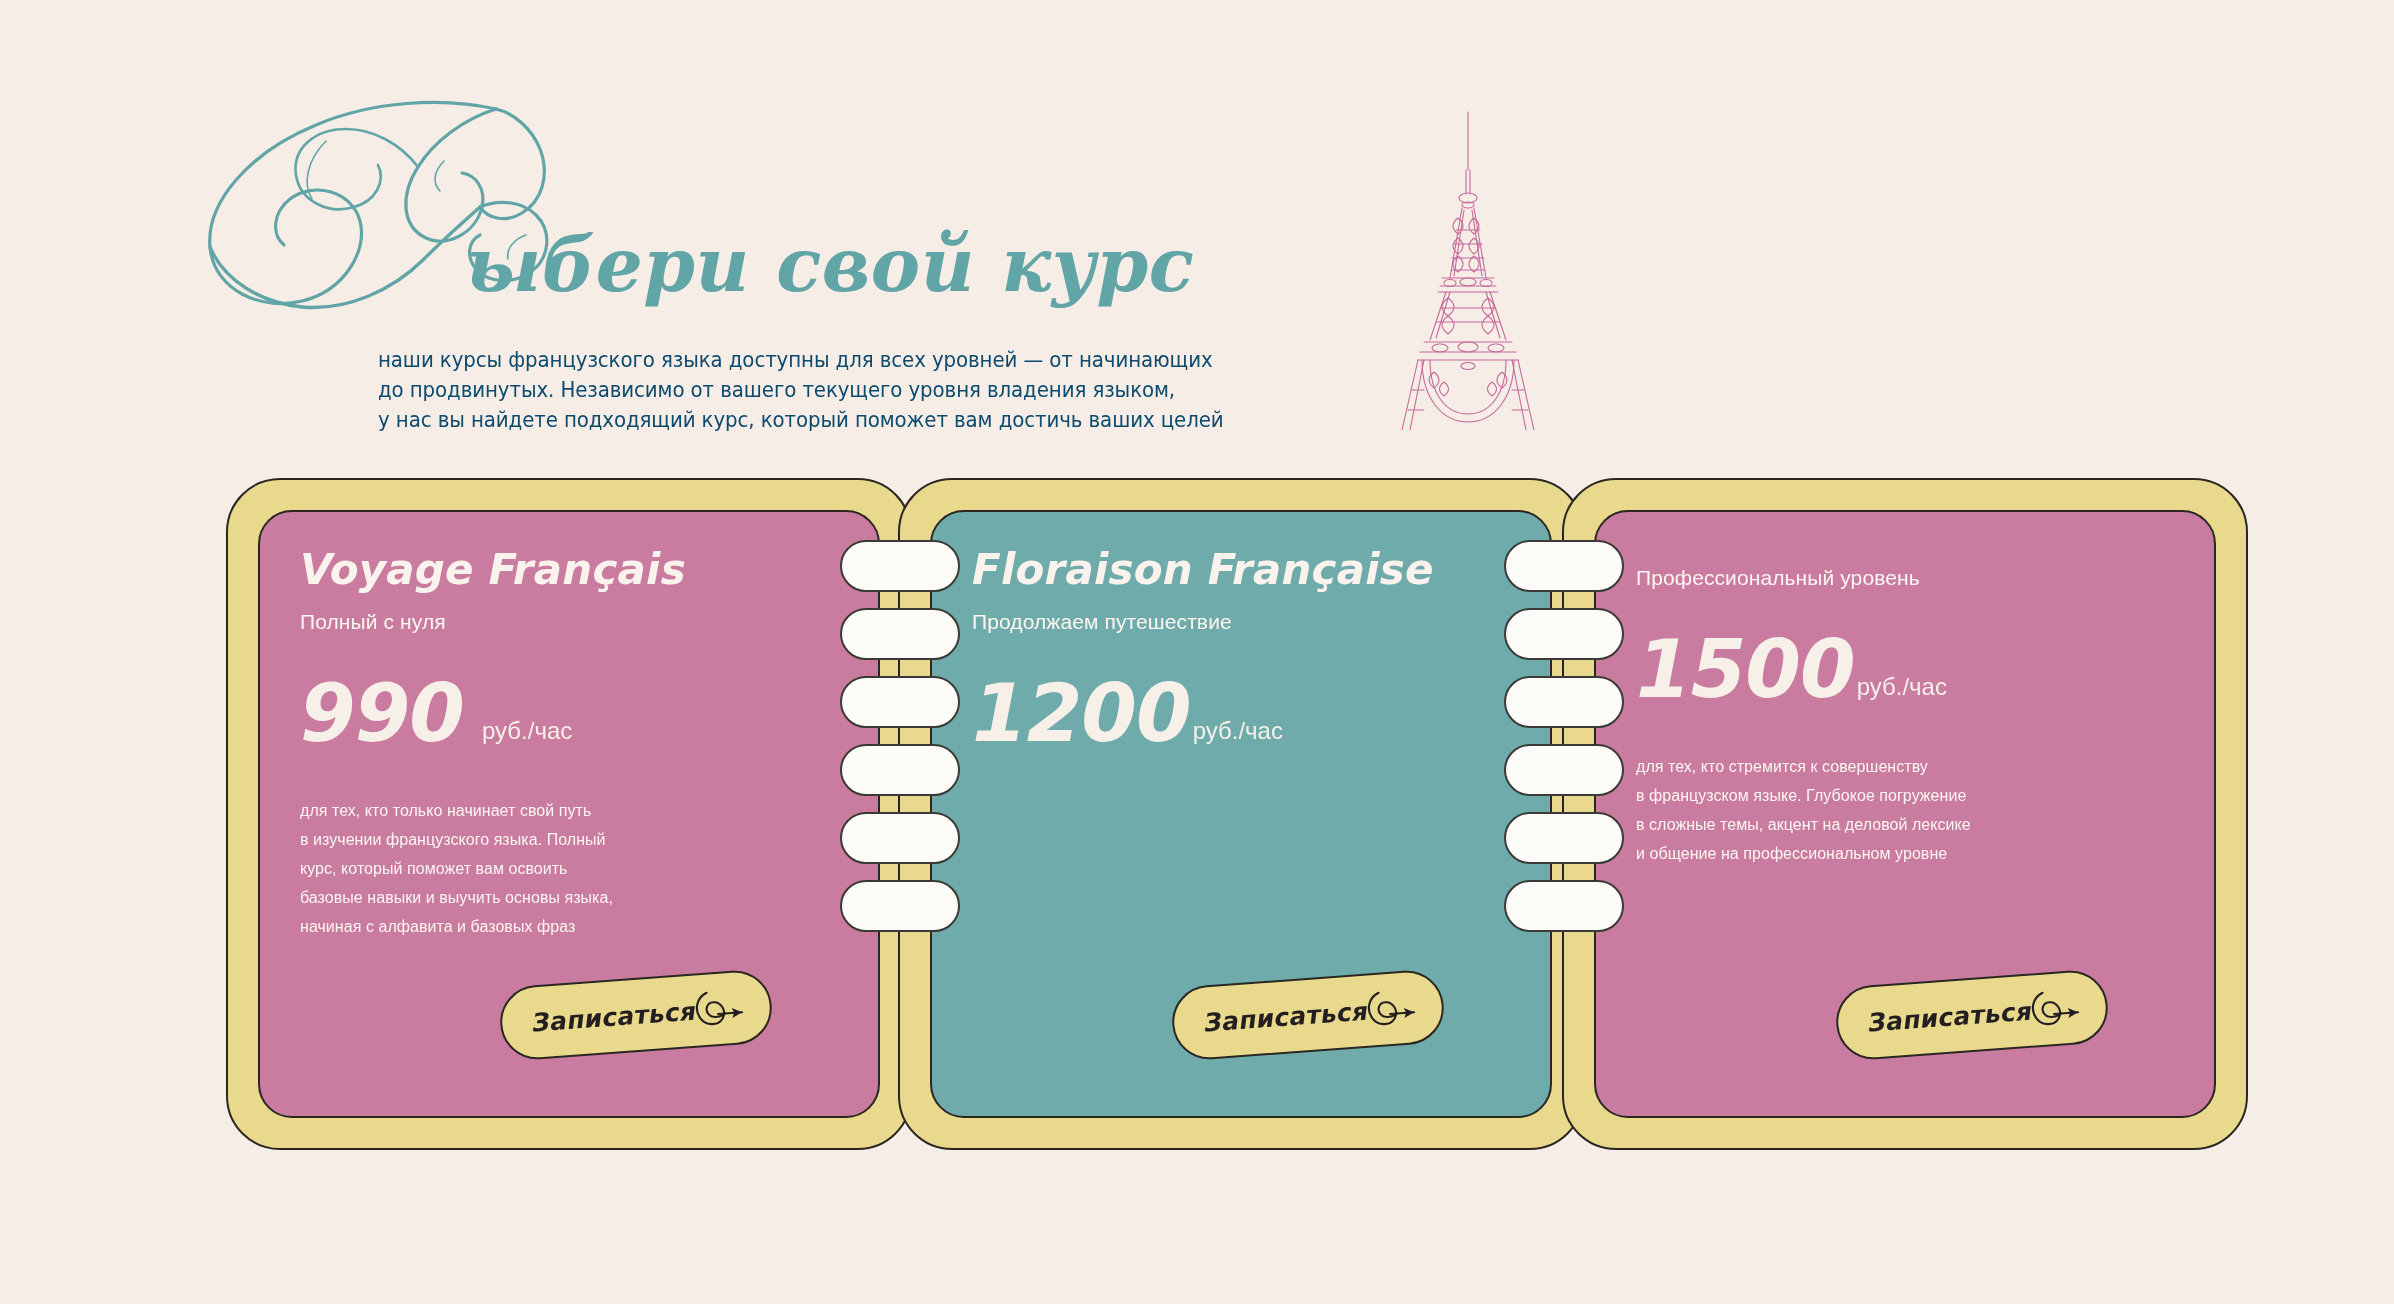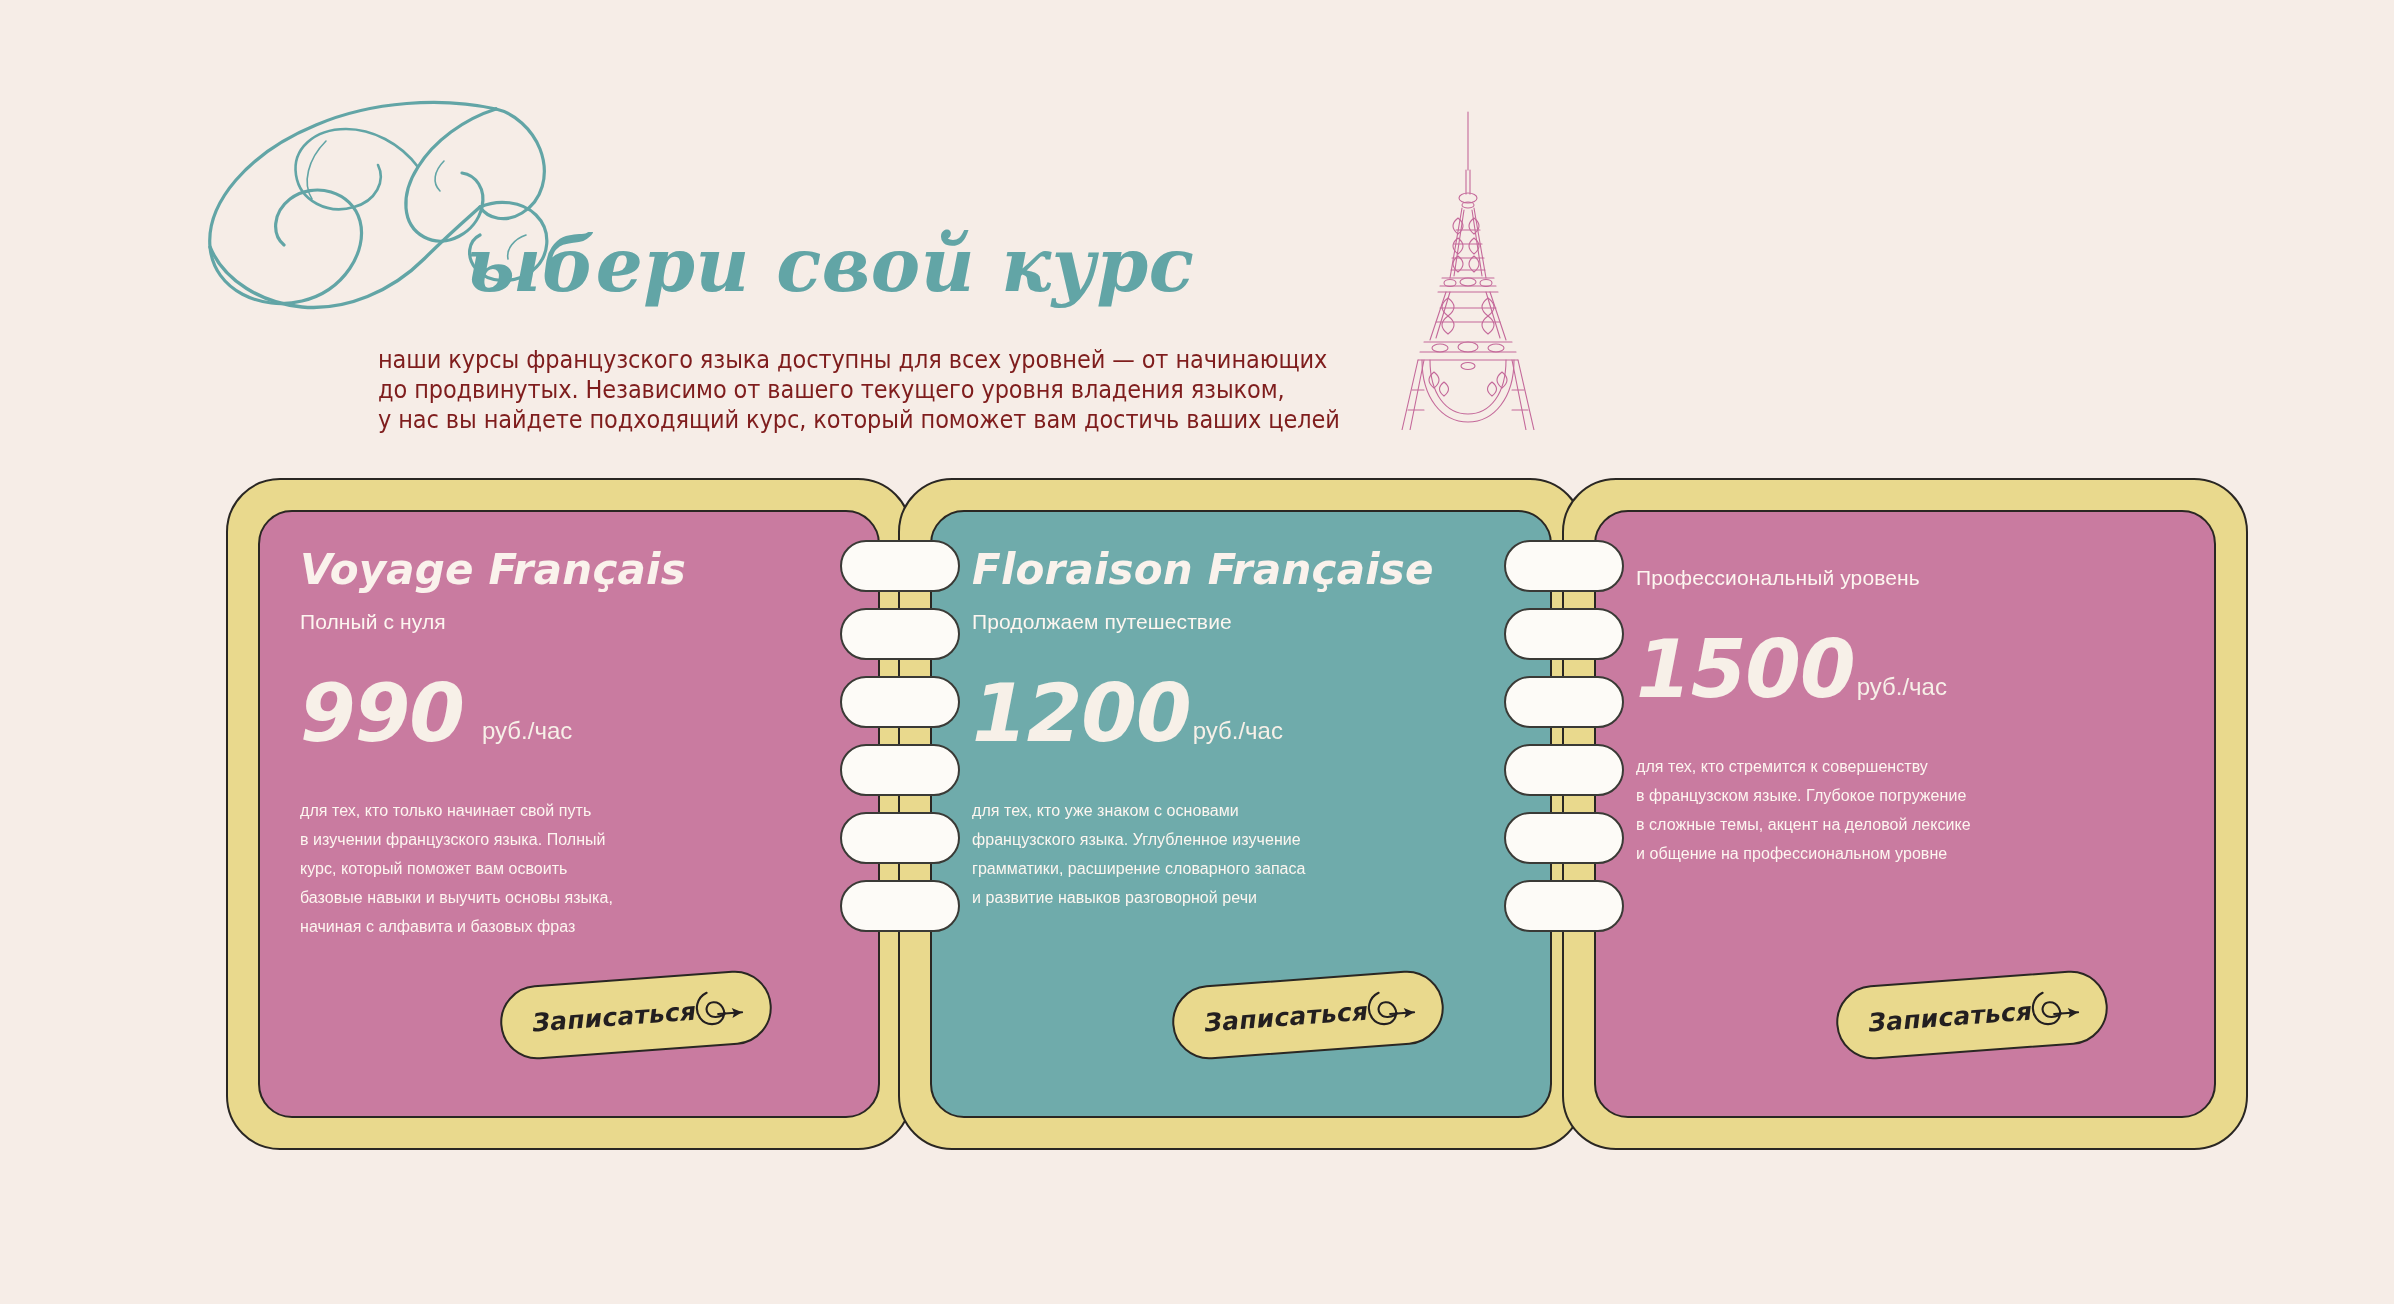--- a/index.html
+++ b/index.html
@@ -45,23 +45,23 @@
     color: #62a5a6;
     white-space: nowrap;
   }
 
   .intro {
     position: absolute;
     left: 378px;
     top: 345px;
     width: 1000px;
     font-family: "DejaVu Sans Condensed", "Liberation Sans Narrow", "Liberation Sans", sans-serif;
-    font-size: 25px;
+    font-size: 22px;
     line-height: 30px;
-    color: #7f1d1d;
+    color: #0c4a6e;
     letter-spacing: -0.1px;
   }
   .intro .line { display: block; white-space: nowrap; }
 
   .eiffel {
     position: absolute;
     left: 1378px;
     top: 110px;
     width: 180px;
     height: 320px;
@@ -313,26 +313,20 @@
   </div>
 
   <div class="card c2 teal">
     <div class="card-inner">
       <div class="course-name">Floraison Française</div>
       <div class="course-sub">Продолжаем путешествие</div>
       <div class="price-row">
         <span class="price-value">1200</span>
         <span class="price-unit">руб./час</span>
       </div>
-      <div class="course-desc">
-        <span class="line">для тех, кто уже знаком с основами</span>
-        <span class="line">французского языка. Углубленное изучение</span>
-        <span class="line">грамматики, расширение словарного запаса</span>
-        <span class="line">и развитие навыков разговорной речи</span>
-      </div>
     </div>
     <div class="cta">
       <span class="cta-label">Записаться</span>
       <svg class="cta-arrow" viewBox="0 0 56 50">
         <g fill="none" stroke="#231f20" stroke-width="2.1" stroke-linecap="round">
           <path d="M16 8 C6 12 2 24 8 33 C13 41 25 42 30 35 C35 28 30 18 22 18 C16 18 13 24 16 29 C19 34 27 34 33 30"></path>
           <path d="M26 30 L50 30"></path>
         </g>
         <path d="M50 30 L40 25 L42 30 L40 35 Z" fill="#231f20"></path>
       </svg>

